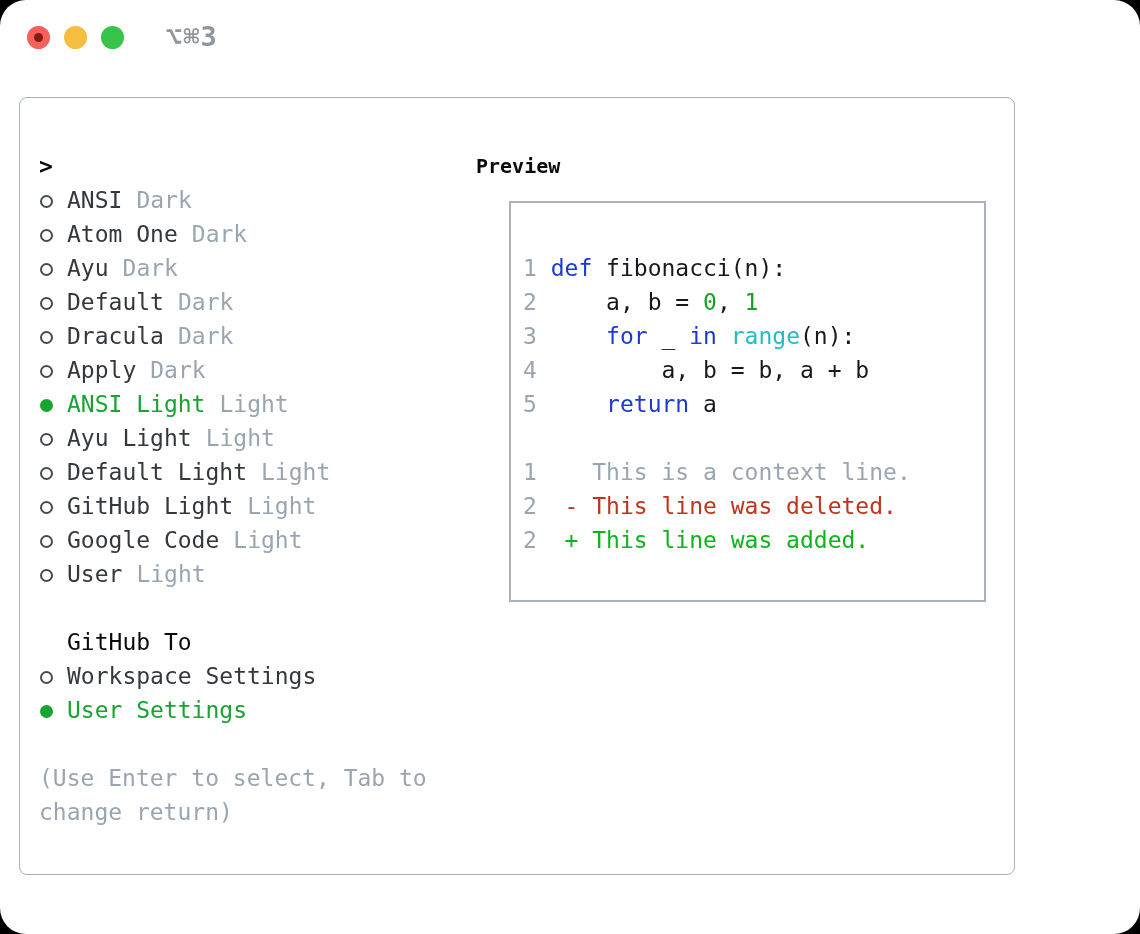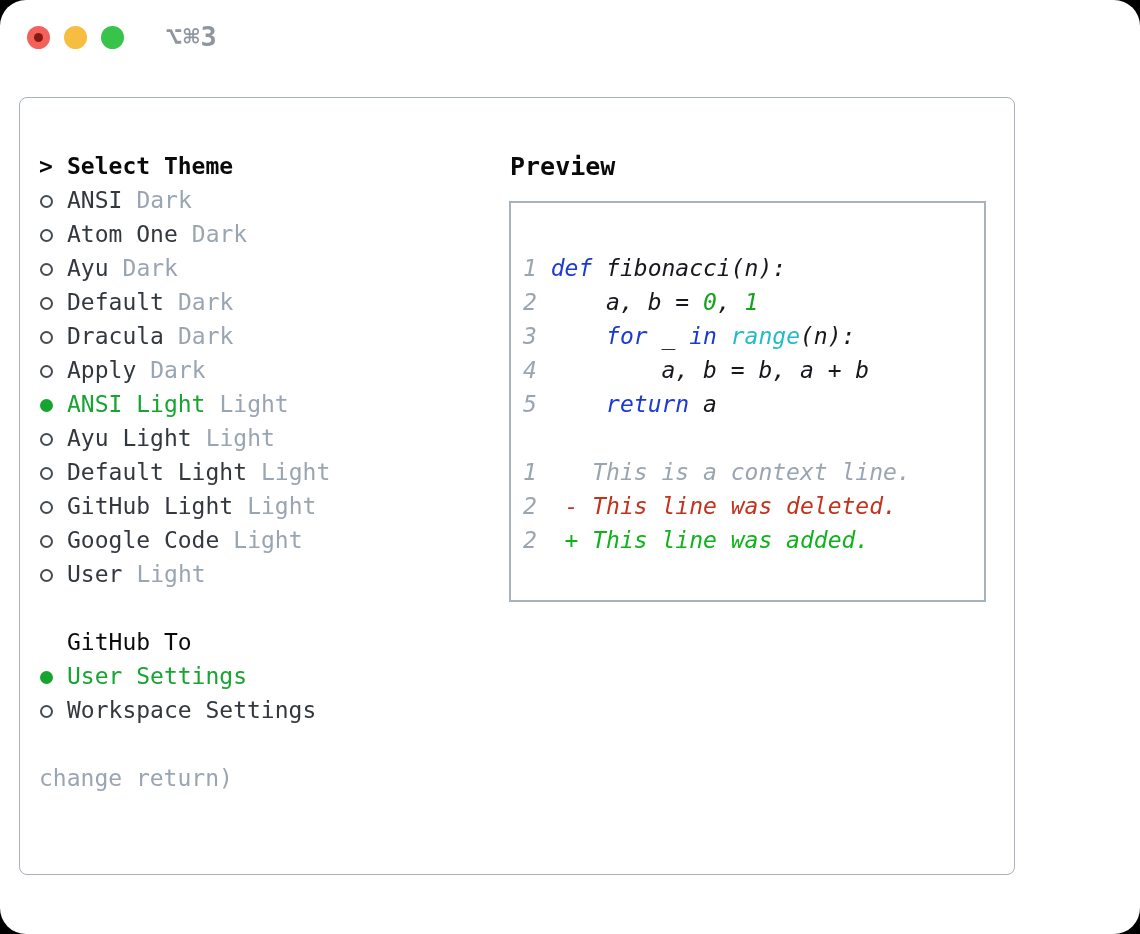--- a/index.html
+++ b/index.html
@@ -50,37 +50,37 @@
   .hdr { font-weight:700; color:var(--heading); }
   .name { color:var(--text); }
   .name.sel { color:var(--green); }
   .variant { color:var(--muted); margin-left:14px; }
   .spacer34 { height:34px; }
   .left-col { position:absolute; left:19px; top:51px; width:460px; }
   .apply-hdr { color:var(--heading); }
   .hint { font-size:23px; line-height:34px; color:var(--muted); }
   
   .preview-label {
-    position:absolute; left:490px; top:51px; height:34px;
+    position:absolute; left:456px; top:51px; height:34px;
     display:flex; align-items:center;
-    font-size:25px; font-weight:700; color:var(--heading);
+    font-size:20px; font-weight:700; color:var(--heading);
   }
   .preview-box {
     position:absolute; left:489px; top:103px; width:477px; height:401px;
     border:2px solid var(--border);
     background:#fff;
     overflow:hidden;
   }
   #code-pre {
     margin:0; padding:48px 0 0 12px;
     font-family:"DejaVu Sans Mono", monospace;
     font-size:23px; line-height:34px;
     white-space:pre;
   }
-  .cl { height:34px;font-style:italic; }
+  .cl { height:34px; }
   .blank-line { height:34px; }
 </style>
 </head>
 <body>
 
 <div class="window">
 
   <div class="titlebar">
     <span class="dot red">
       <span class="inner-dot"></span>
@@ -88,21 +88,20 @@
     <span class="dot yellow"></span>
     <span class="dot green"></span>
     <span class="win-title">⌥⌘3</span>
   </div>
 
   <div class="content-box">
 
     <div class="left-col">
       <div class="row">
         <span class="marker prompt">&gt;</span>
-        <span class="hdr">Select Theme</span>
       </div>
 
       <div id="theme-items">
           <div class="row">
             <span class="marker"><span class="radio"></span></span>
             <span class="name">ANSI</span>
             <span class="variant">Dark</span>
           </div>
           <div class="row">
             <span class="marker"><span class="radio"></span></span>
@@ -163,32 +162,33 @@
 
       <div class="spacer34"></div>
 
       <div class="row">
         <span class="marker"></span>
         <span class="apply-hdr">GitHub To</span>
       </div>
 
       <div id="apply-items">
           <div class="row">
+            <span class="marker"><span class="radio"></span></span>
+            <span class="name">Workspace Settings</span>
+          </div>
+          <div class="row">
             <span class="marker"><span class="radio on"></span></span>
             <span class="name sel">User Settings</span>
-          </div>
-          <div class="row">
-            <span class="marker"><span class="radio"></span></span>
-            <span class="name">Workspace Settings</span>
           </div>
         </div>
 
       <div class="spacer34"></div>
 
       <div class="hint">
+        <div>(Use Enter to select, Tab to</div>
         <div>change return)</div>
       </div>
     </div>
 
     <div class="preview-label">Preview</div>
 
     <div class="preview-box">
       <pre id="code-pre"><div class="cl"><span style="color: var(--muted);">1 </span><span style="color: var(--kw);">def</span><span style="color: var(--tx);"> fibonacci(n):</span></div><div class="cl"><span style="color: var(--muted);">2 </span><span style="color: var(--tx);">    a, b = </span><span style="color: var(--num);">0</span><span style="color: var(--tx);">, </span><span style="color: var(--num);">1</span></div><div class="cl"><span style="color: var(--muted);">3 </span><span style="color: var(--tx);">    </span><span style="color: var(--kw);">for</span><span style="color: var(--tx);"> _ </span><span style="color: var(--kw);">in</span><span style="color: var(--tx);"> </span><span style="color: var(--fn);">range</span><span style="color: var(--tx);">(n):</span></div><div class="cl"><span style="color: var(--muted);">4 </span><span style="color: var(--tx);">        a, b = b, a + b</span></div><div class="cl"><span style="color: var(--muted);">5 </span><span style="color: var(--tx);">    </span><span style="color: var(--kw);">return</span><span style="color: var(--tx);"> a</span></div><div class="blank-line"></div><div class="cl"><span style="color: var(--muted);">1 </span><span style="color: var(--ctx);">   This is a context line.</span></div><div class="cl"><span style="color: var(--muted);">2 </span><span style="color: var(--del);"> - This line was deleted.</span></div><div class="cl"><span style="color: var(--muted);">2 </span><span style="color: var(--add);"> + This line was added.</span></div></pre>
     </div>
 

